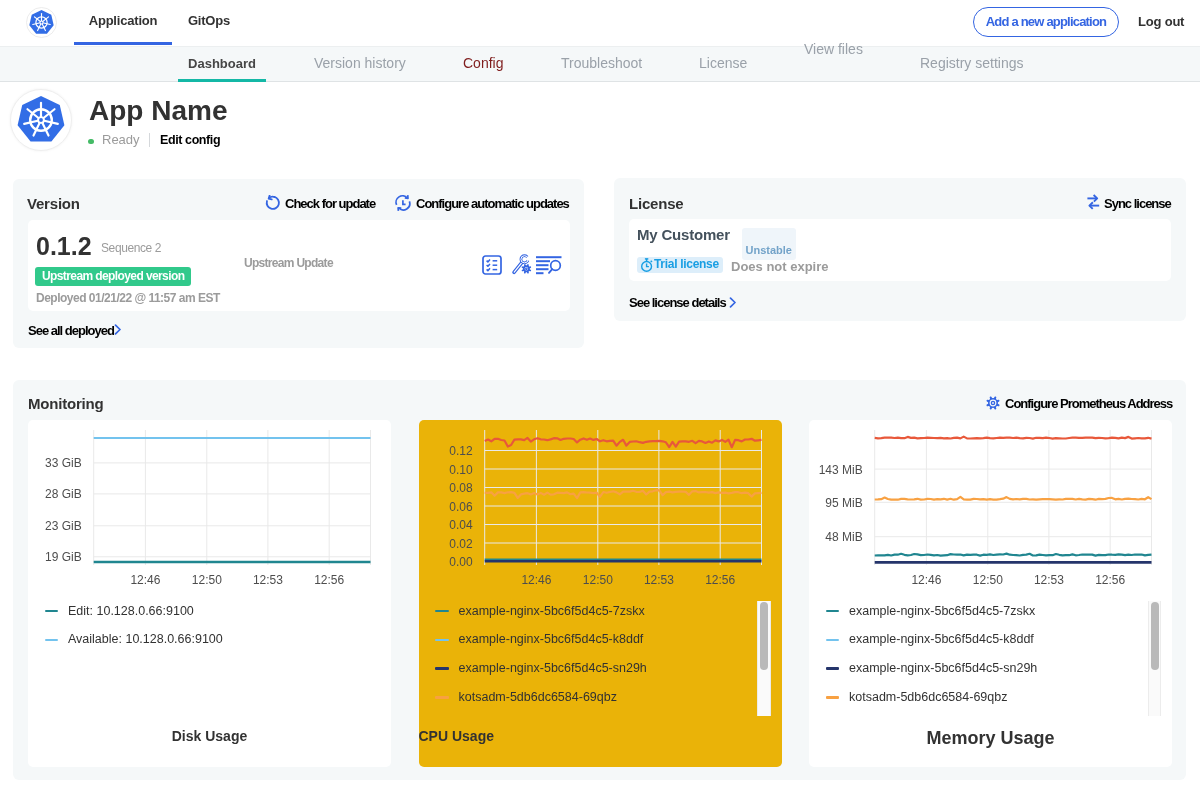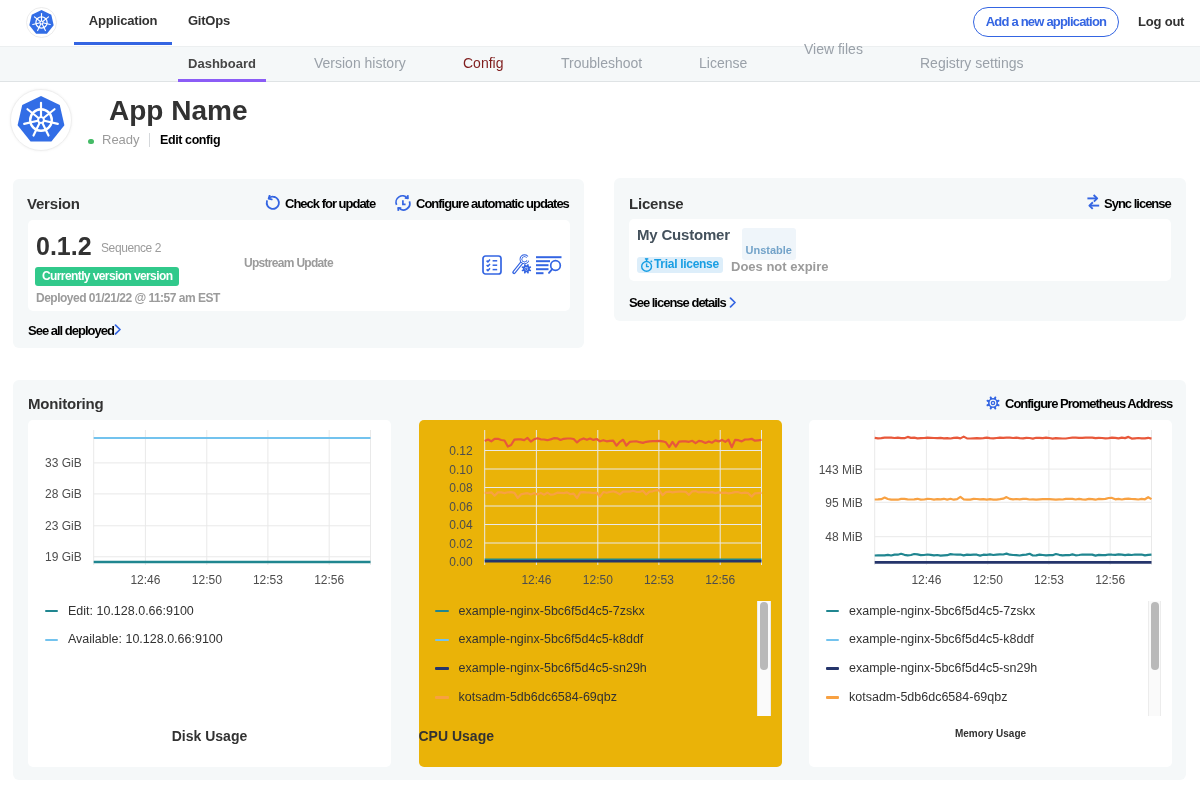--- a/index.html
+++ b/index.html
@@ -28,21 +28,21 @@
         <circle cx="12.5" cy="12.5" r="5.62" fill="none" stroke="#fff" stroke-width="1.25"></circle>
         <circle cx="12.5" cy="12.5" r="1.50" fill="#326de6" stroke="#fff" stroke-width="1.01"></circle>
       </svg>
     </div>
   <div class="abs" style="left:74px;top:0;width:98px;height:45px;border-bottom:3px solid #3465e2;color:#323232;font-size:13px;font-weight:bold;letter-spacing:-0.2px;line-height:42px;text-align:center;">Application</div>
   <div class="abs" style="left:172px;top:0;width:74px;height:45px;color:#323232;font-size:13px;font-weight:bold;letter-spacing:-0.2px;line-height:42px;text-align:center;">GitOps</div>
   <div class="abs" style="left:973px;top:7px;width:146px;height:30px;border:1px solid #3465e2;border-radius:16px;color:#3465e2;font-size:13px;font-weight:bold;letter-spacing:-0.8px;line-height:28px;text-align:center;">Add a new application</div>
   <div class="abs" style="left:1138px;top:14px;color:#323232;font-size:13px;font-weight:bold;letter-spacing:-0.2px;">Log out</div>
 
   <div class="abs" style="left:0;top:46px;width:1200px;height:36px;background:#f5f8f9;border-top:1px solid #eceff0;border-bottom:1px solid #dfe3e5;"></div>
-  <div class="abs" style="left:178px;top:47px;width:88px;height:35px;border-bottom:3px solid #8b5cf6;color:#464646;font-size:13px;font-weight:bold;line-height:33px;text-align:center;">Dashboard</div>
+  <div class="abs" style="left:178px;top:47px;width:88px;height:35px;border-bottom:3px solid #14b8a6;color:#464646;font-size:13px;font-weight:bold;line-height:33px;text-align:center;">Dashboard</div>
   <div class="abs" style="left:314px;top:47px;color:#9aa1a9;font-size:14px;line-height:33px;">Version history</div>
   <div class="abs" style="left:463px;top:47px;color:#7f1d1d;font-size:14px;line-height:33px;">Config</div>
   <div class="abs" style="left:561px;top:47px;color:#9aa1a9;font-size:14px;line-height:33px;">Troubleshoot</div>
   <div class="abs" style="left:699px;top:47px;color:#9aa1a9;font-size:14px;line-height:33px;">License</div>
   <div class="abs" style="left:804px;top:33px;color:#9aa1a9;font-size:14px;line-height:33px;">View files</div>
   <div class="abs" style="left:920px;top:47px;color:#9aa1a9;font-size:14px;line-height:33px;">Registry settings</div>
 
   <div class="abs" style="left:10px;top:89px;width:62px;height:62px;border-radius:50%;background:#fff;border:1px solid #efefef;box-shadow:0 0 3px rgba(0,0,0,0.06);"></div>
   <div class="abs" style="left:17px;top:96px;">
       <svg width="48" height="48" viewBox="0 0 48 48">
@@ -51,21 +51,21 @@
         <line x1="24.00" y1="24.00" x2="37.51" y2="13.23" stroke="#fff" stroke-width="2.16" stroke-linecap="round"></line>
         <line x1="24.00" y1="24.00" x2="40.85" y2="27.85" stroke="#fff" stroke-width="2.16" stroke-linecap="round"></line>
         <line x1="24.00" y1="24.00" x2="31.50" y2="39.57" stroke="#fff" stroke-width="2.16" stroke-linecap="round"></line>
         <line x1="24.00" y1="24.00" x2="16.50" y2="39.57" stroke="#fff" stroke-width="2.16" stroke-linecap="round"></line>
         <line x1="24.00" y1="24.00" x2="7.15" y2="27.85" stroke="#fff" stroke-width="2.16" stroke-linecap="round"></line>
         <line x1="24.00" y1="24.00" x2="10.49" y2="13.23" stroke="#fff" stroke-width="2.16" stroke-linecap="round"></line>
         <circle cx="24.0" cy="24.0" r="10.80" fill="none" stroke="#fff" stroke-width="2.40"></circle>
         <circle cx="24.0" cy="24.0" r="2.88" fill="#326de6" stroke="#fff" stroke-width="1.94"></circle>
       </svg>
     </div>
-  <div class="abs" style="left:89px;top:95px;color:#323232;font-size:28px;font-weight:bold;margin-left:20px;">App Name</div>
+  <div class="abs" style="left:89px;top:95px;color:#323232;font-size:28px;font-weight:bold;">App Name</div>
   <div class="abs" style="left:88px;top:138.5px;width:5.5px;height:5.5px;border-radius:50%;background:#44bb66;"></div>
   <div class="abs gray" style="left:102px;top:132px;font-size:13px;">Ready</div>
   <div class="abs" style="left:149px;top:133px;width:1px;height:14px;background:#d5d8db;"></div>
   <div class="abs link" style="left:160px;top:132.5px;font-size:12.5px;letter-spacing:-0.4px;">Edit config</div>
 
   <div class="abs" style="left:13px;top:179px;width:571px;height:169px;background:#f5f8f9;border-radius:6px;"></div>
   <div class="abs" style="left:27px;top:195px;color:#323232;font-size:15px;font-weight:bold;letter-spacing:-0.2px;">Version</div>
   <div class="abs" style="left:265px;top:194.5px;">
       <svg width="16" height="16" viewBox="0 0 16 16">
         <path d="M 9.3 1.9 A 6.1 6.1 0 1 1 2.0 6.0" fill="none" stroke="#3465e2" stroke-width="1.8" stroke-linecap="round"></path>
@@ -80,21 +80,21 @@
         <path d="M 15.4 7.4 A 6.4 6.4 0 0 1 4.8 14.0" fill="none" stroke="#3465e2" stroke-width="1.7"></path>
         <path d="M 10.8 3.9 L 14.0 4.3 L 13.7 1.2" fill="none" stroke="#3465e2" stroke-width="1.7" stroke-linejoin="round"></path>
         <path d="M 7.3 14.2 L 4.1 13.8 L 4.4 16.8" fill="none" stroke="#3465e2" stroke-width="1.7" stroke-linejoin="round"></path>
         <path d="M 8.9 6.2 L 8.9 10.3 L 11.6 10.3" fill="none" stroke="#3465e2" stroke-width="1.7"></path>
       </svg>
     </div>
   <div class="abs link" style="left:416px;top:195.5px;">Configure automatic updates</div>
   <div class="abs" style="left:28px;top:220px;width:542px;height:91px;background:#fff;border-radius:5px;"></div>
   <div class="abs" style="left:36px;top:232px;color:#323232;font-size:25px;font-weight:bold;">0.1.2</div>
   <div class="abs gray" style="left:101px;top:240.5px;font-size:12px;letter-spacing:-0.4px;">Sequence 2</div>
-  <div class="abs" style="left:35px;top:266.5px;height:19px;background:#31c98b;border-radius:3px;color:#fff;font-size:12px;font-weight:bold;letter-spacing:-0.6px;line-height:19px;padding:0 7px;">Currently version version</div>
+  <div class="abs" style="left:35px;top:266.5px;height:19px;background:#31c98b;border-radius:3px;color:#fff;font-size:12px;font-weight:bold;letter-spacing:-0.6px;line-height:19px;padding:0 7px;">Upstream deployed version</div>
   <div class="abs gray" style="left:36px;top:290.5px;font-size:12px;font-weight:bold;letter-spacing:-0.5px;">Deployed 01/21/22 @ 11:57 am EST</div>
   <div class="abs gray" style="left:244px;top:255.5px;font-size:12px;font-weight:bold;letter-spacing:-0.7px;">Upstream Update</div>
   <div class="abs" style="left:482px;top:254.5px;">
       <svg width="20" height="20" viewBox="0 0 20 20">
         <rect x="1" y="1" width="18" height="18" rx="2.5" fill="none" stroke="#3465e2" stroke-width="1.7"></rect>
         <path d="M 4.6 5.6 L 5.9 6.9 L 8.0 4.5" fill="none" stroke="#3465e2" stroke-width="1.5" stroke-linejoin="round"></path>
         <line x1="10.6" y1="5.8" x2="15.2" y2="5.8" stroke="#3465e2" stroke-width="1.5"></line>
         <path d="M 4.6 10.0 L 5.9 11.3 L 8.0 8.9" fill="none" stroke="#3465e2" stroke-width="1.5" stroke-linejoin="round"></path>
         <line x1="10.6" y1="10.2" x2="15.2" y2="10.2" stroke="#3465e2" stroke-width="1.5"></line>
         <path d="M 4.6 14.4 L 5.9 15.7 L 8.0 13.3" fill="none" stroke="#3465e2" stroke-width="1.5" stroke-linejoin="round"></path>
@@ -292,17 +292,17 @@
         <div style="position:absolute;left:16.8px;top:189.8px;width:13.5px;height:2.6px;background:#208690;border-radius:1px;"></div>
         <div style="position:absolute;left:40px;top:183.5px;font-size:12.5px;color:#323232;">example-nginx-5bc6f5d4c5-7zskx</div>
         <div style="position:absolute;left:16.8px;top:218.6px;width:13.5px;height:2.6px;background:#73c3ee;border-radius:1px;"></div>
         <div style="position:absolute;left:40px;top:212.3px;font-size:12.5px;color:#323232;">example-nginx-5bc6f5d4c5-k8ddf</div>
         <div style="position:absolute;left:16.8px;top:247.3px;width:13.5px;height:2.6px;background:#25356b;border-radius:1px;"></div>
         <div style="position:absolute;left:40px;top:241.0px;font-size:12.5px;color:#323232;">example-nginx-5bc6f5d4c5-sn29h</div>
         <div style="position:absolute;left:16.8px;top:276.1px;width:13.5px;height:2.6px;background:#f8a142;border-radius:1px;"></div>
         <div style="position:absolute;left:40px;top:269.8px;font-size:12.5px;color:#323232;">kotsadm-5db6dc6584-69qbz</div>
         <div style="position:absolute;left:338.5px;top:180.5px;width:13.5px;height:115px;background:#fafafa;border-left:1px solid #ececec;border-right:1px solid #ececec;"></div>
         <div style="position:absolute;left:341.5px;top:181.5px;width:8px;height:68px;background:#b9b9b9;border-radius:4px;"></div>
-        <div style="position:absolute;left:0;top:308px;width:363px;text-align:center;font-size:10px;font-weight:bold;color:#323232;">Memory Usage</div>
+        <div style="position:absolute;left:0;top:308px;width:363px;text-align:center;font-size:18px;font-weight:bold;color:#323232;">Memory Usage</div>
       </div>
     </div>
 
 </div>
 
 </body></html>

